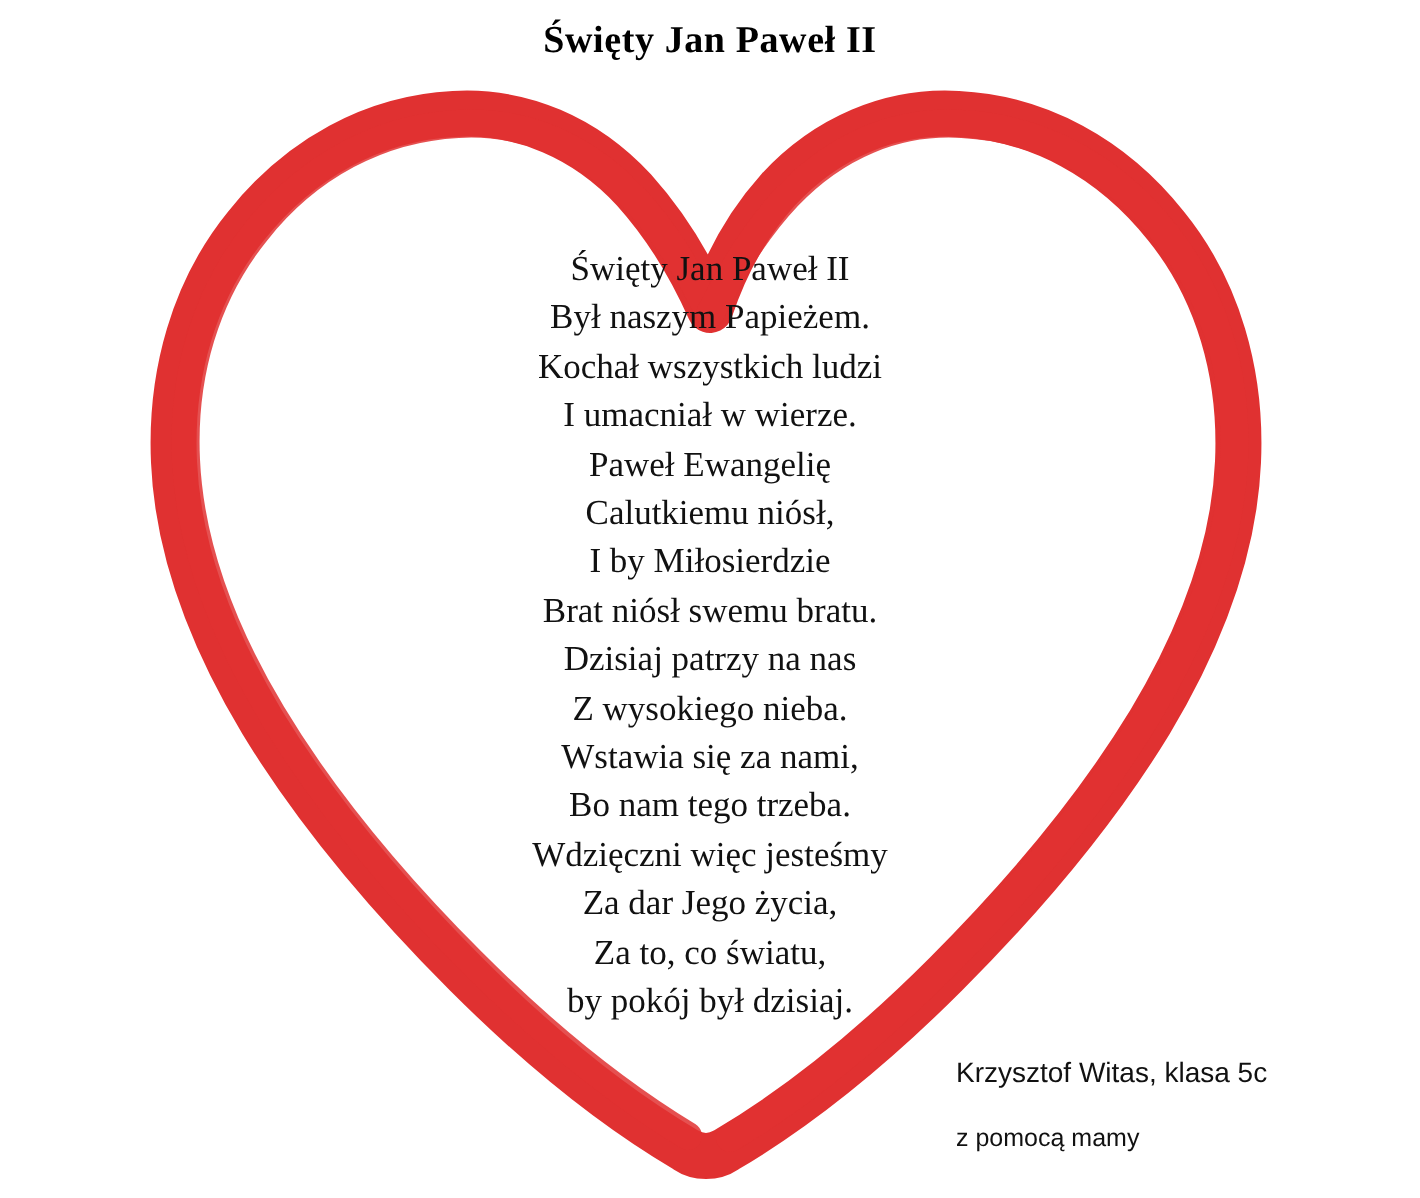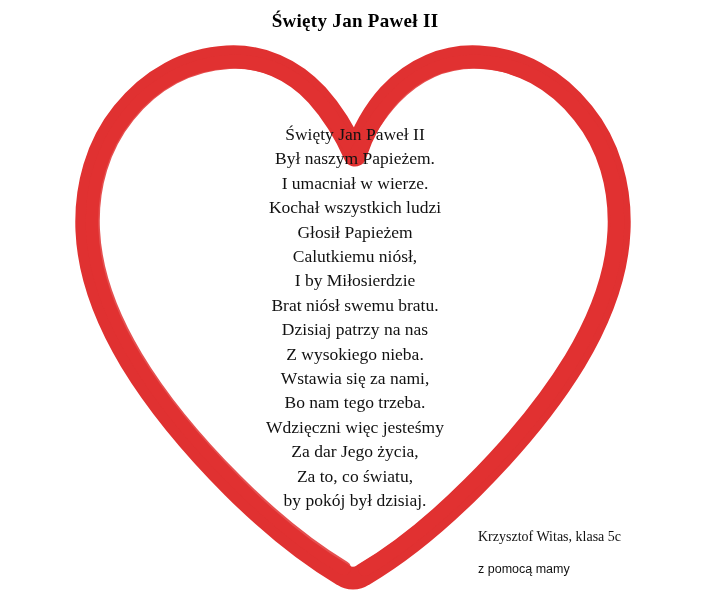--- a/index.html
+++ b/index.html
@@ -74,21 +74,20 @@
     left: 478px;
     top: 527px;
     width: 225px;
     text-align: left;
     font-family: "Liberation Sans", sans-serif;
     color: #111111;
   }
   #signature .author {
     font-size: 14px;
     line-height: 19px;
-    font-family: Liberation Serif, serif;
   }
   #signature .note {
     font-size: 12.5px;
     line-height: 18px;
     margin-top: 14px;
   }
 </style>
 </head>
 <body style="background: rgb(255, 255, 255);">
 
@@ -129,23 +128,23 @@
                C 564 142, 552 102, 527 71
                C 501 38, 465 19, 426 17
                C 393 15, 363 28, 339 53
                C 321 72, 309 94, 300 112" fill="none" stroke="#e03131" stroke-width="14" stroke-linecap="round" stroke-linejoin="round" opacity="0.85"></path>
     </svg>
   </div>
 
   <div id="poem">
     <div class="line">Święty Jan Paweł II</div>
     <div class="line">Był naszym Papieżem.</div>
+    <div class="line">Kochał wszystkich ludzi</div>
     <div class="line">I umacniał w wierze.</div>
-    <div class="line">Kochał wszystkich ludzi</div>
-    <div class="line">Głosił Papieżem</div>
+    <div class="line">Paweł Ewangelię</div>
     <div class="line">Calutkiemu niósł,</div>
     <div class="line">I by Miłosierdzie</div>
     <div class="line">Brat niósł swemu bratu.</div>
     <div class="line">Dzisiaj patrzy na nas</div>
     <div class="line">Z wysokiego nieba.</div>
     <div class="line">Wstawia się za nami,</div>
     <div class="line">Bo nam tego trzeba.</div>
     <div class="line">Wdzięczni więc jesteśmy</div>
     <div class="line">Za dar Jego życia,</div>
     <div class="line">Za to, co światu,</div>

